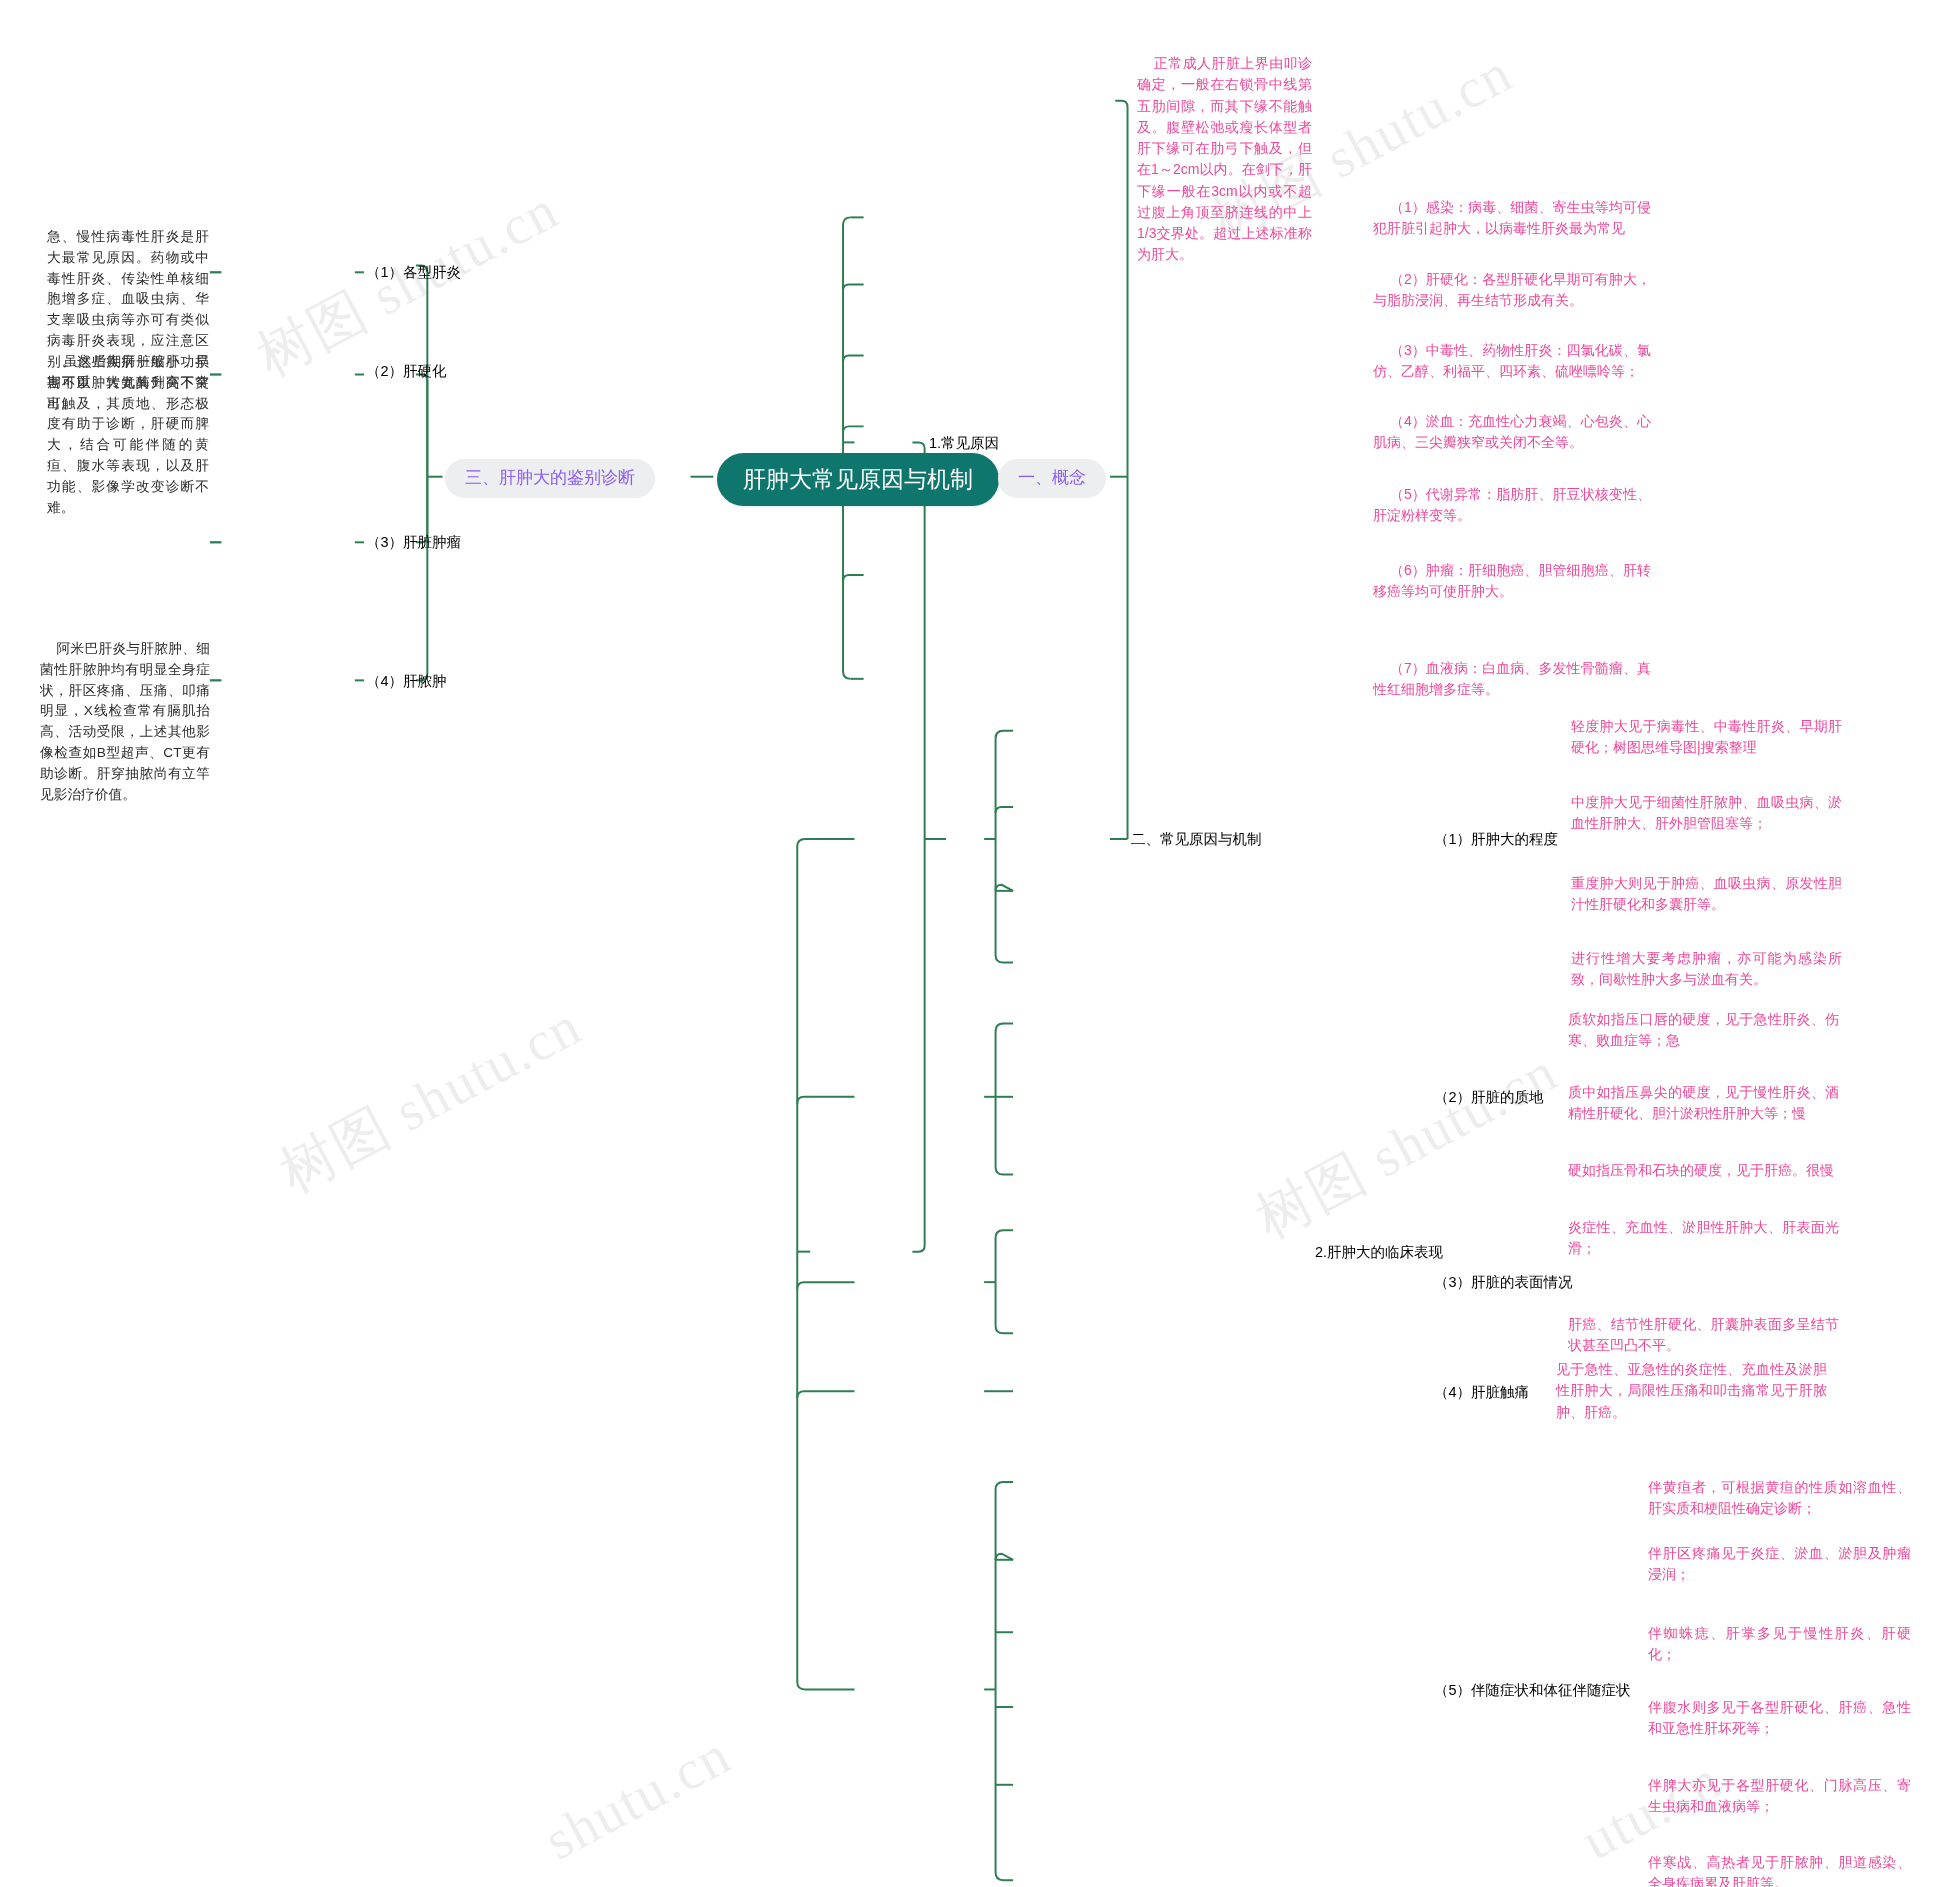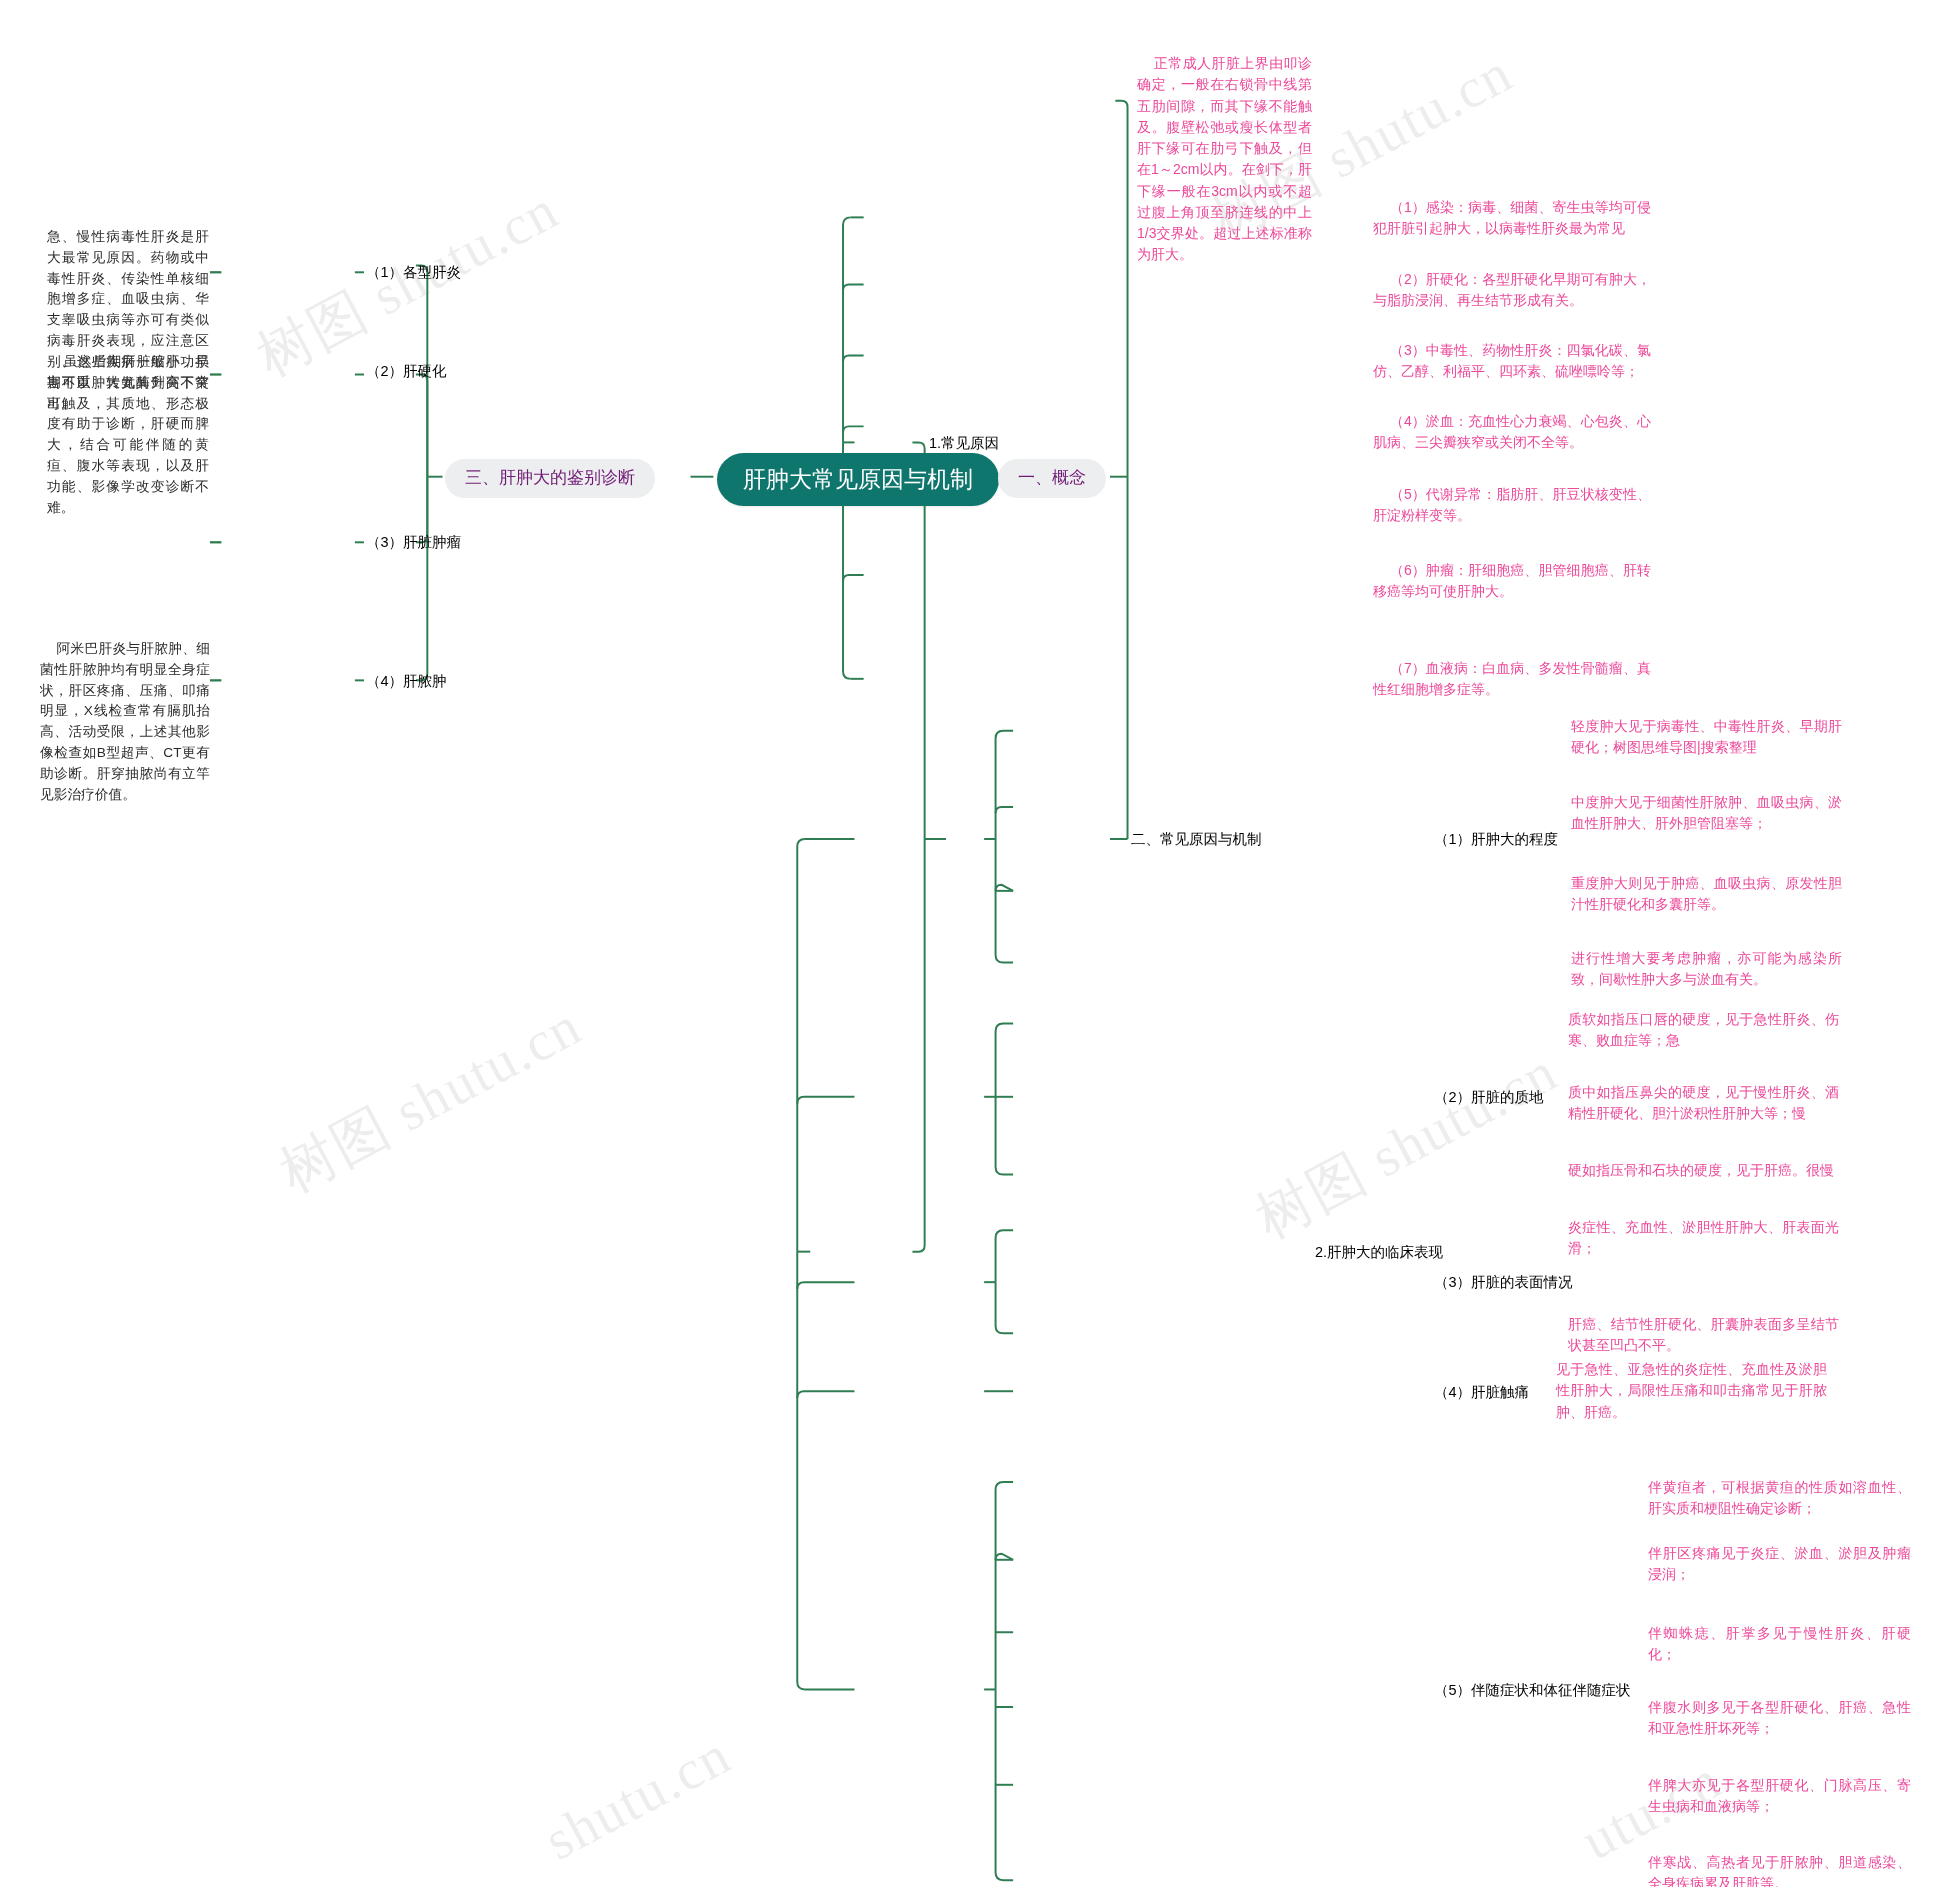--- a/index.html
+++ b/index.html
@@ -45,21 +45,21 @@
     color: #ffffff;
     border-radius: 27.5px;
     font-size: 23px;
     line-height: 1.25;
     padding: 12.2px 26px;
     white-space: nowrap;
     box-shadow: 0 0.8px 2.3px rgba(0,0,0,0.10);
   }
   .l1-node {
     background: #eceeef;
-    color: #701a75;
+    color: #8b5cf6;
     border-radius: 20px;
     font-size: 17px;
     line-height: 1.3;
     padding: 8.4px 20px;
     white-space: nowrap;
   }
   .l2-node {
     color: #000000;
     font-size: 14.5px;
     line-height: 1.45;

